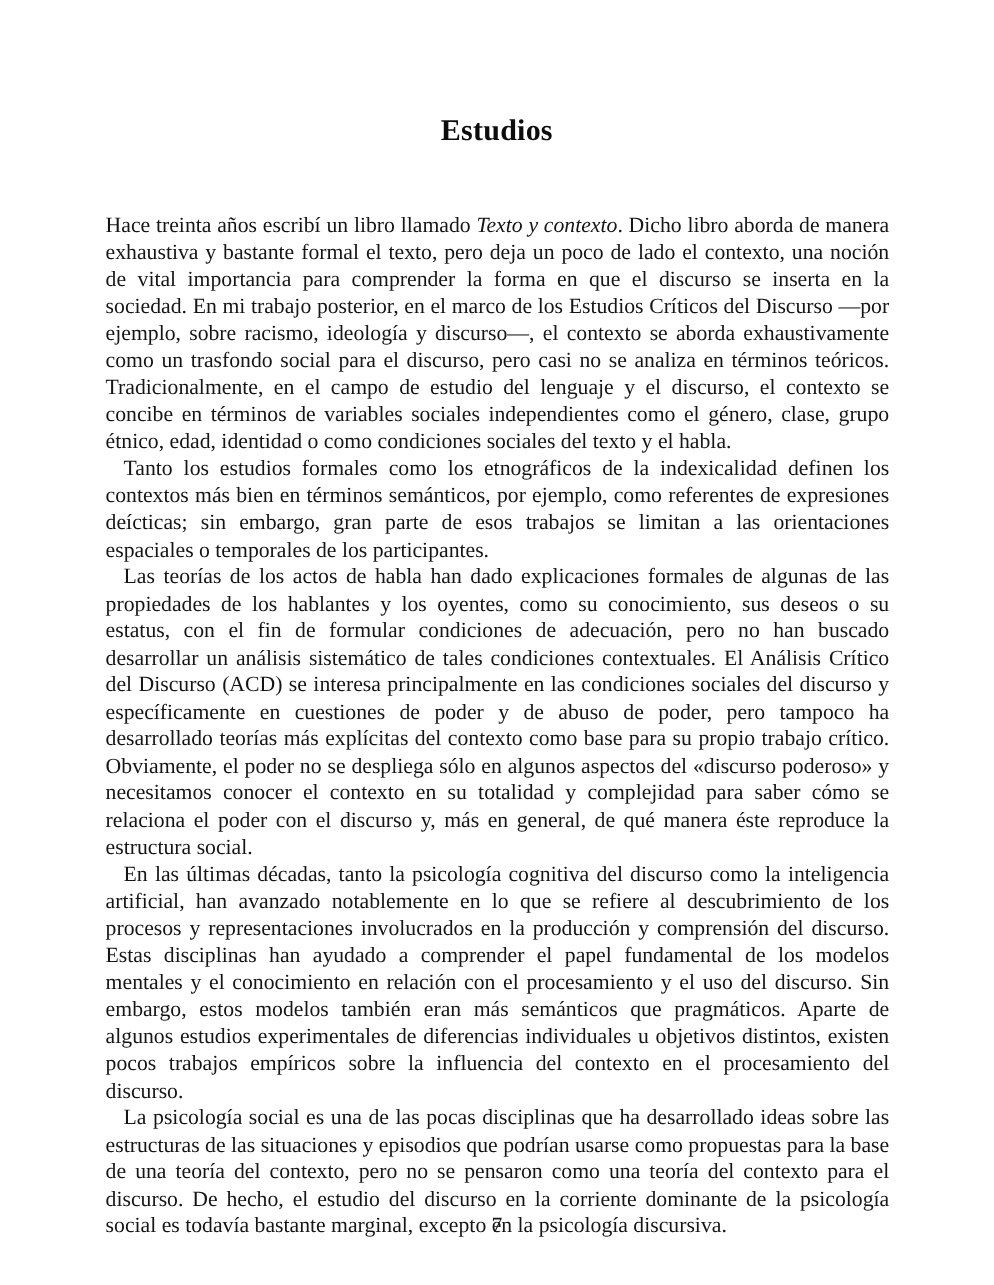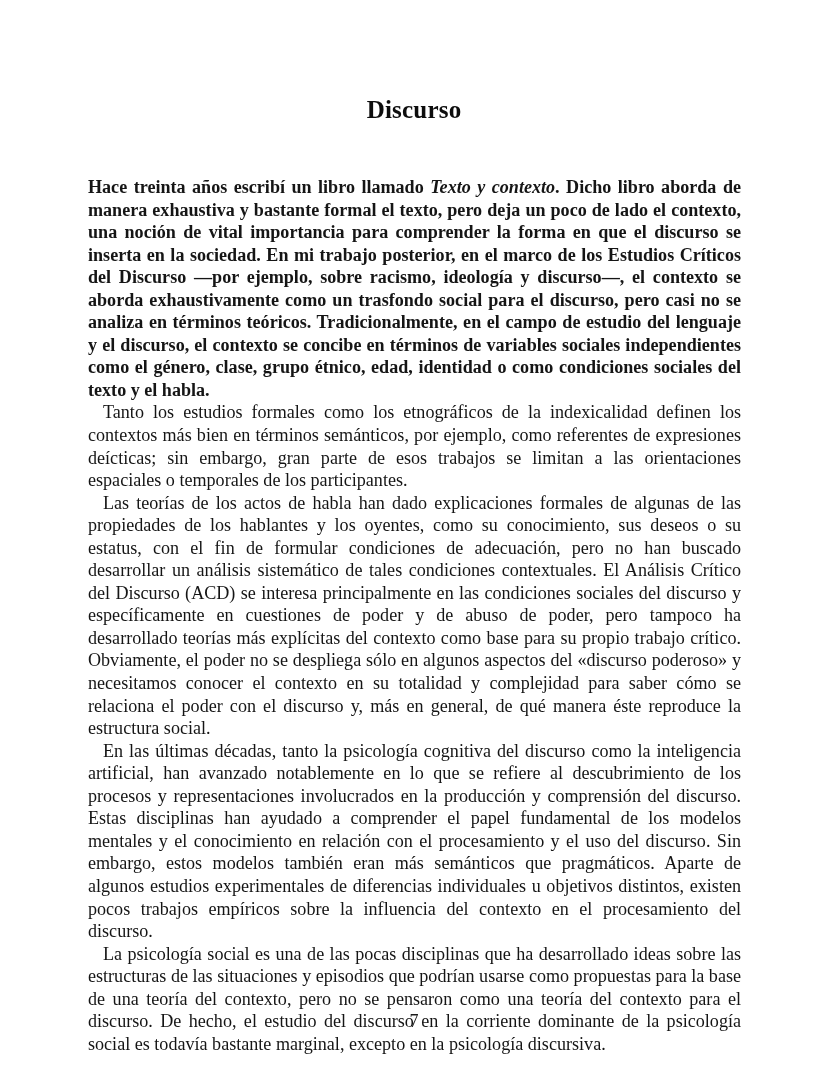--- a/index.html
+++ b/index.html
@@ -47,21 +47,20 @@
   }
 
   .body-text p {
     margin: 0;
     text-indent: 15px;
     text-align: justify;
   }
 
   .body-text p.first {
     text-indent: 0;
-    font-weight: bold;
   }
 
   .body-text p em {
     font-style: italic;
   }
 
   .page-number {
     position: absolute;
     top: 1011px;
     left: 0;
@@ -69,21 +68,21 @@
     text-align: center;
     font-size: 18px;
     color: #1a1a1a;
   }
 </style>
 </head>
 <body>
 
 <div class="page">
 
-  <h1 class="page-title">Discurso</h1>
+  <h1 class="page-title">Estudios</h1>
 
   <div class="body-text">
       <p class="first"><span>Hace treinta años escribí un libro llamado </span><em>Texto y contexto</em><span>. Dicho libro aborda de manera exhaustiva y bastante formal el texto, pero deja un poco de lado el contexto, una noción de vital importancia para comprender la forma en que el discurso se inserta en la sociedad. En mi trabajo posterior, en el marco de los Estudios Críticos del Discurso —por ejemplo, sobre racismo, ideología y discurso—, el contexto se aborda exhaustivamente como un trasfondo social para el discurso, pero casi no se analiza en términos teóricos. Tradicionalmente, en el campo de estudio del lenguaje y el discurso, el contexto se concibe en términos de variables sociales independientes como el género, clase, grupo étnico, edad, identidad o como condiciones sociales del texto y el habla.</span></p>
       <p><span>Tanto los estudios formales como los etnográficos de la indexicalidad definen los contextos más bien en términos semánticos, por ejemplo, como referentes de expresiones deícticas; sin embargo, gran parte de esos trabajos se limitan a las orientaciones espaciales o temporales de los participantes.</span></p>
       <p><span>Las teorías de los actos de habla han dado explicaciones formales de algunas de las propiedades de los hablantes y los oyentes, como su conocimiento, sus deseos o su estatus, con el fin de formular condiciones de adecuación, pero no han buscado desarrollar un análisis sistemático de tales condiciones contextuales. El Análisis Crítico del Discurso (ACD) se interesa principalmente en las condiciones sociales del discurso y específicamente en cuestiones de poder y de abuso de poder, pero tampoco ha desarrollado teorías más explícitas del contexto como base para su propio trabajo crítico. Obviamente, el poder no se despliega sólo en algunos aspectos del «discurso poderoso» y necesitamos conocer el contexto en su totalidad y complejidad para saber cómo se relaciona el poder con el discurso y, más en general, de qué manera éste reproduce la estructura social.</span></p>
       <p><span>En las últimas décadas, tanto la psicología cognitiva del discurso como la inteligencia artificial, han avanzado notablemente en lo que se refiere al descubrimiento de los procesos y representaciones involucrados en la producción y comprensión del discurso. Estas disciplinas han ayudado a comprender el papel fundamental de los modelos mentales y el conocimiento en relación con el procesamiento y el uso del discurso. Sin embargo, estos modelos también eran más semánticos que pragmáticos. Aparte de algunos estudios experimentales de diferencias individuales u objetivos distintos, existen pocos trabajos empíricos sobre la influencia del contexto en el procesamiento del discurso.</span></p>
       <p><span>La psicología social es una de las pocas disciplinas que ha desarrollado ideas sobre las estructuras de las situaciones y episodios que podrían usarse como propuestas para la base de una teoría del contexto, pero no se pensaron como una teoría del contexto para el discurso. De hecho, el estudio del discurso en la corriente dominante de la psicología social es todavía bastante marginal, excepto en la psicología discursiva.</span></p>
     </div>
 
   <div class="page-number">7</div>

